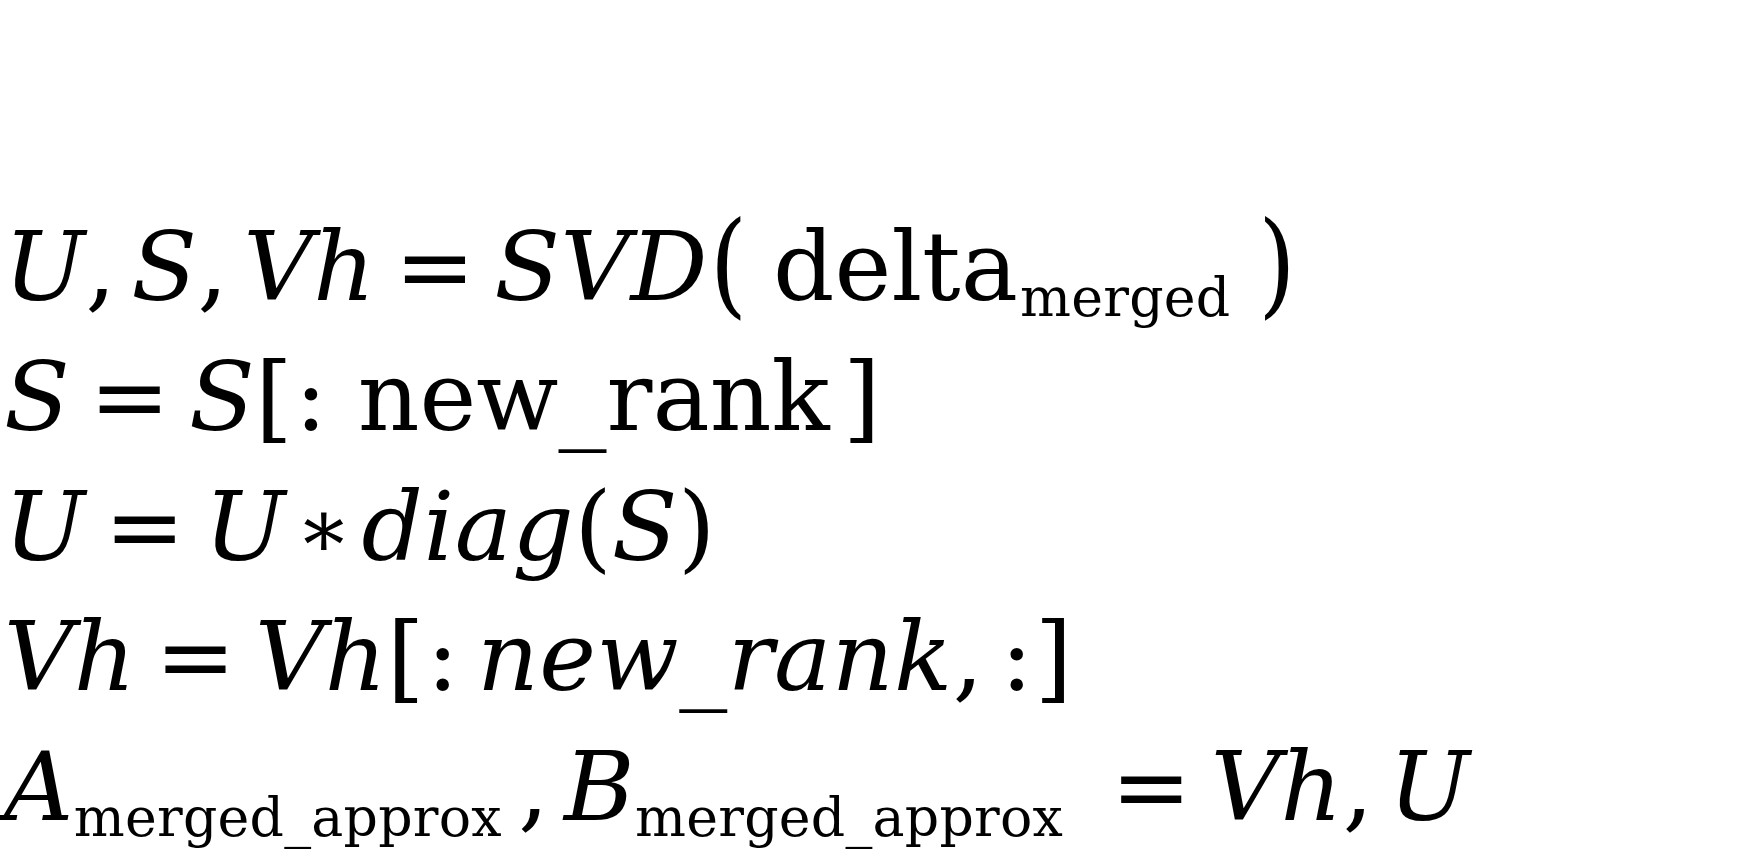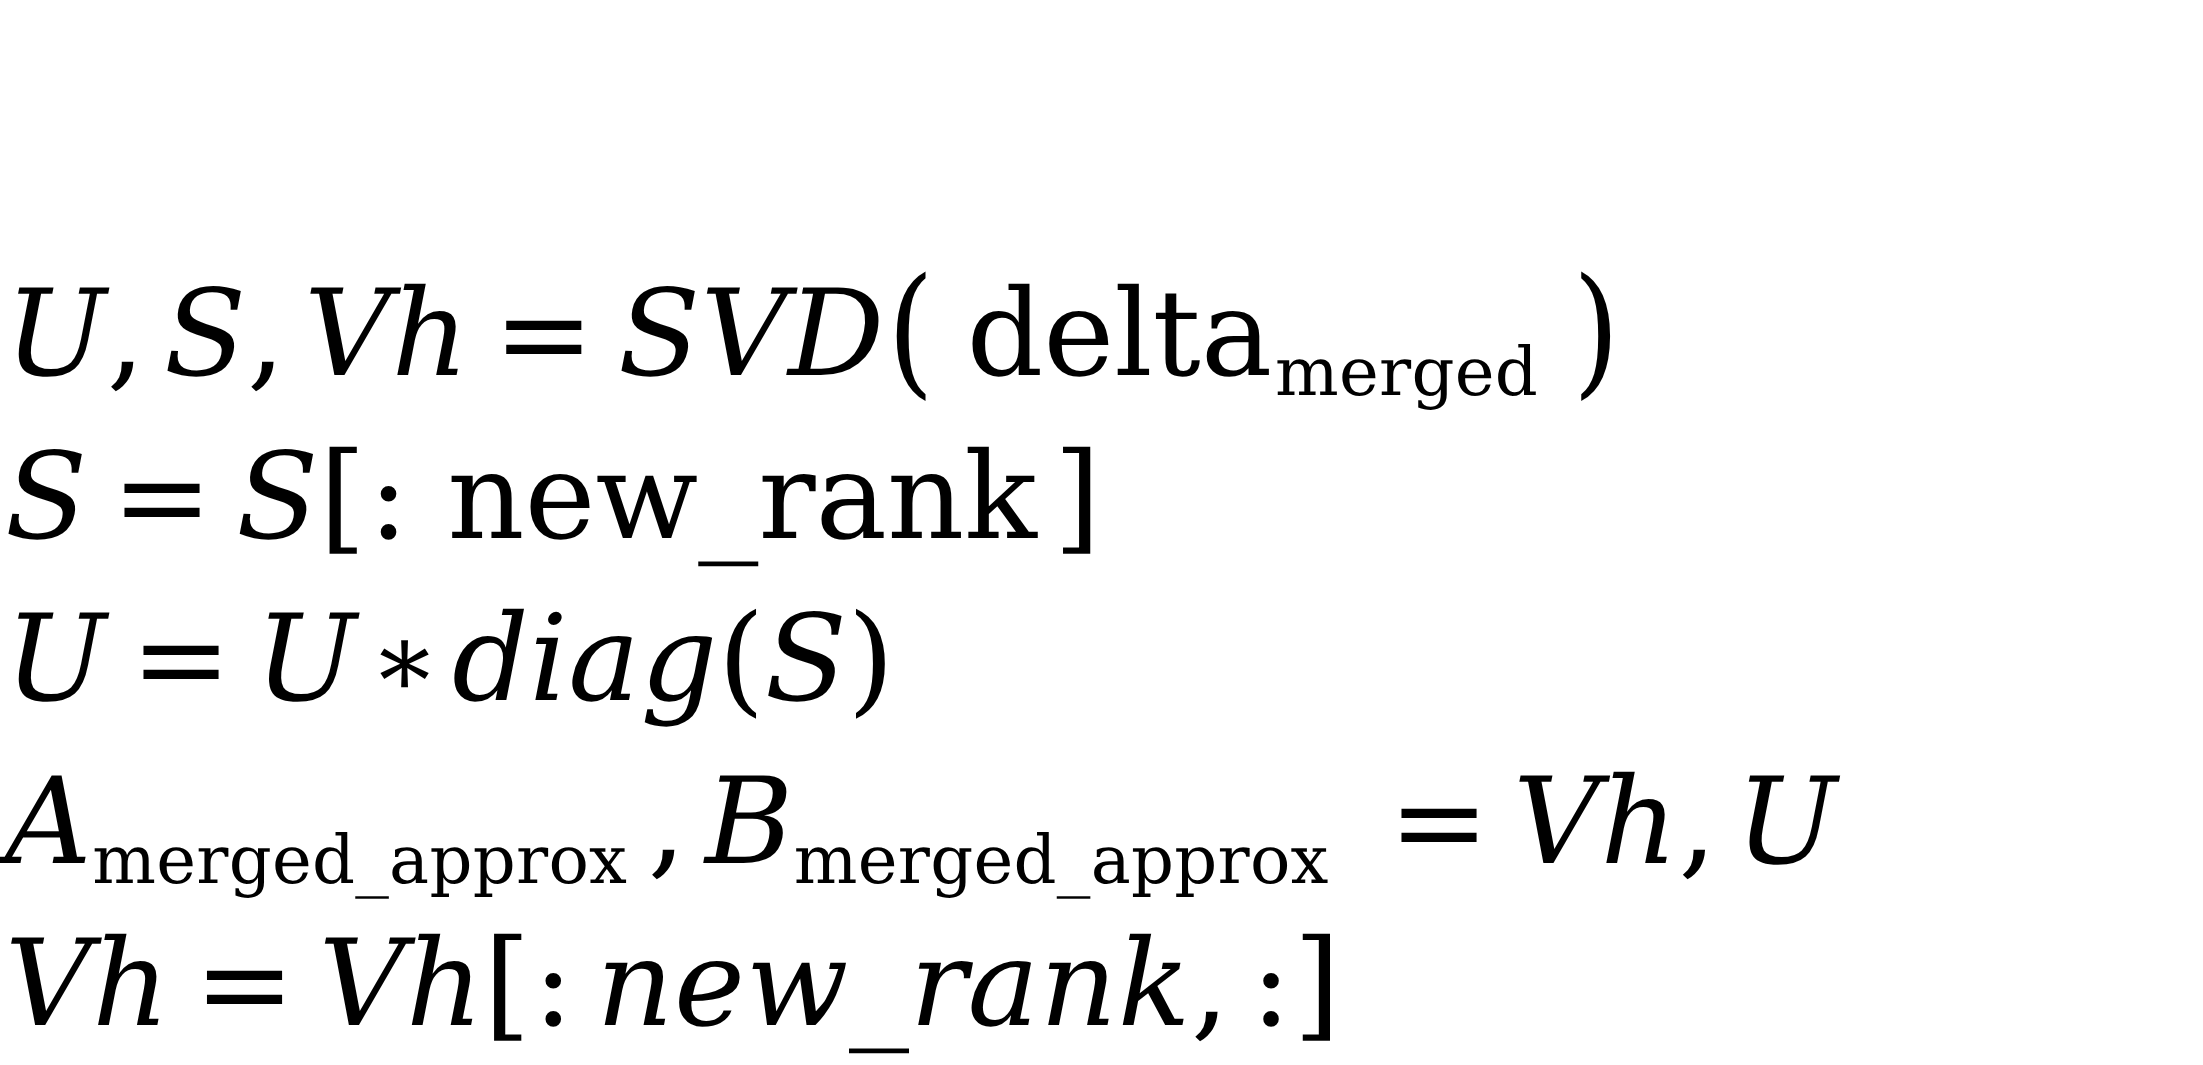--- a/index.html
+++ b/index.html
@@ -101,20 +101,20 @@
 
   <div class="eq-line">
     <span class="mi">S</span><span class="mo eq">=</span><span class="mi">S</span><span class="mo open-brk">[</span><span class="mo colon">:</span><span class="med"></span><span class="mr">new_rank</span><span class="mo close-brk">]</span>
   </div>
 
   <div class="eq-line">
     <span class="mi">U</span><span class="mo eq">=</span><span class="mi">U</span><span class="mo ast">∗</span><span class="mi">diag</span><span class="mo">(</span><span class="mi">S</span><span class="mo">)</span>
   </div>
 
   <div class="eq-line">
-    <span class="mi">A</span><span class="sub">merged_approx</span><span class="thin"></span><span class="mo comma">,</span><span class="mi">B</span><span class="sub">merged_approx</span><span class="med"></span><span class="mo eq">=</span><span class="mi">Vh</span><span class="mo comma">,</span><span class="mi">U</span>
+    <span class="mi">Vh</span><span class="mo eq">=</span><span class="mi">Vh</span><span class="mo open-brk">[</span><span class="mo colon">:</span><span class="thin"></span><span class="mi">new_rank</span><span class="mo comma">,</span><span class="mo colon">:</span><span class="mo">]</span>
   </div>
 
   <div class="eq-line">
-    <span class="mi">Vh</span><span class="mo eq">=</span><span class="mi">Vh</span><span class="mo open-brk">[</span><span class="mo colon">:</span><span class="thin"></span><span class="mi">new_rank</span><span class="mo comma">,</span><span class="mo colon">:</span><span class="mo">]</span>
+    <span class="mi">A</span><span class="sub">merged_approx</span><span class="thin"></span><span class="mo comma">,</span><span class="mi">B</span><span class="sub">merged_approx</span><span class="med"></span><span class="mo eq">=</span><span class="mi">Vh</span><span class="mo comma">,</span><span class="mi">U</span>
   </div>
 
 </div>
 
 </body></html>

